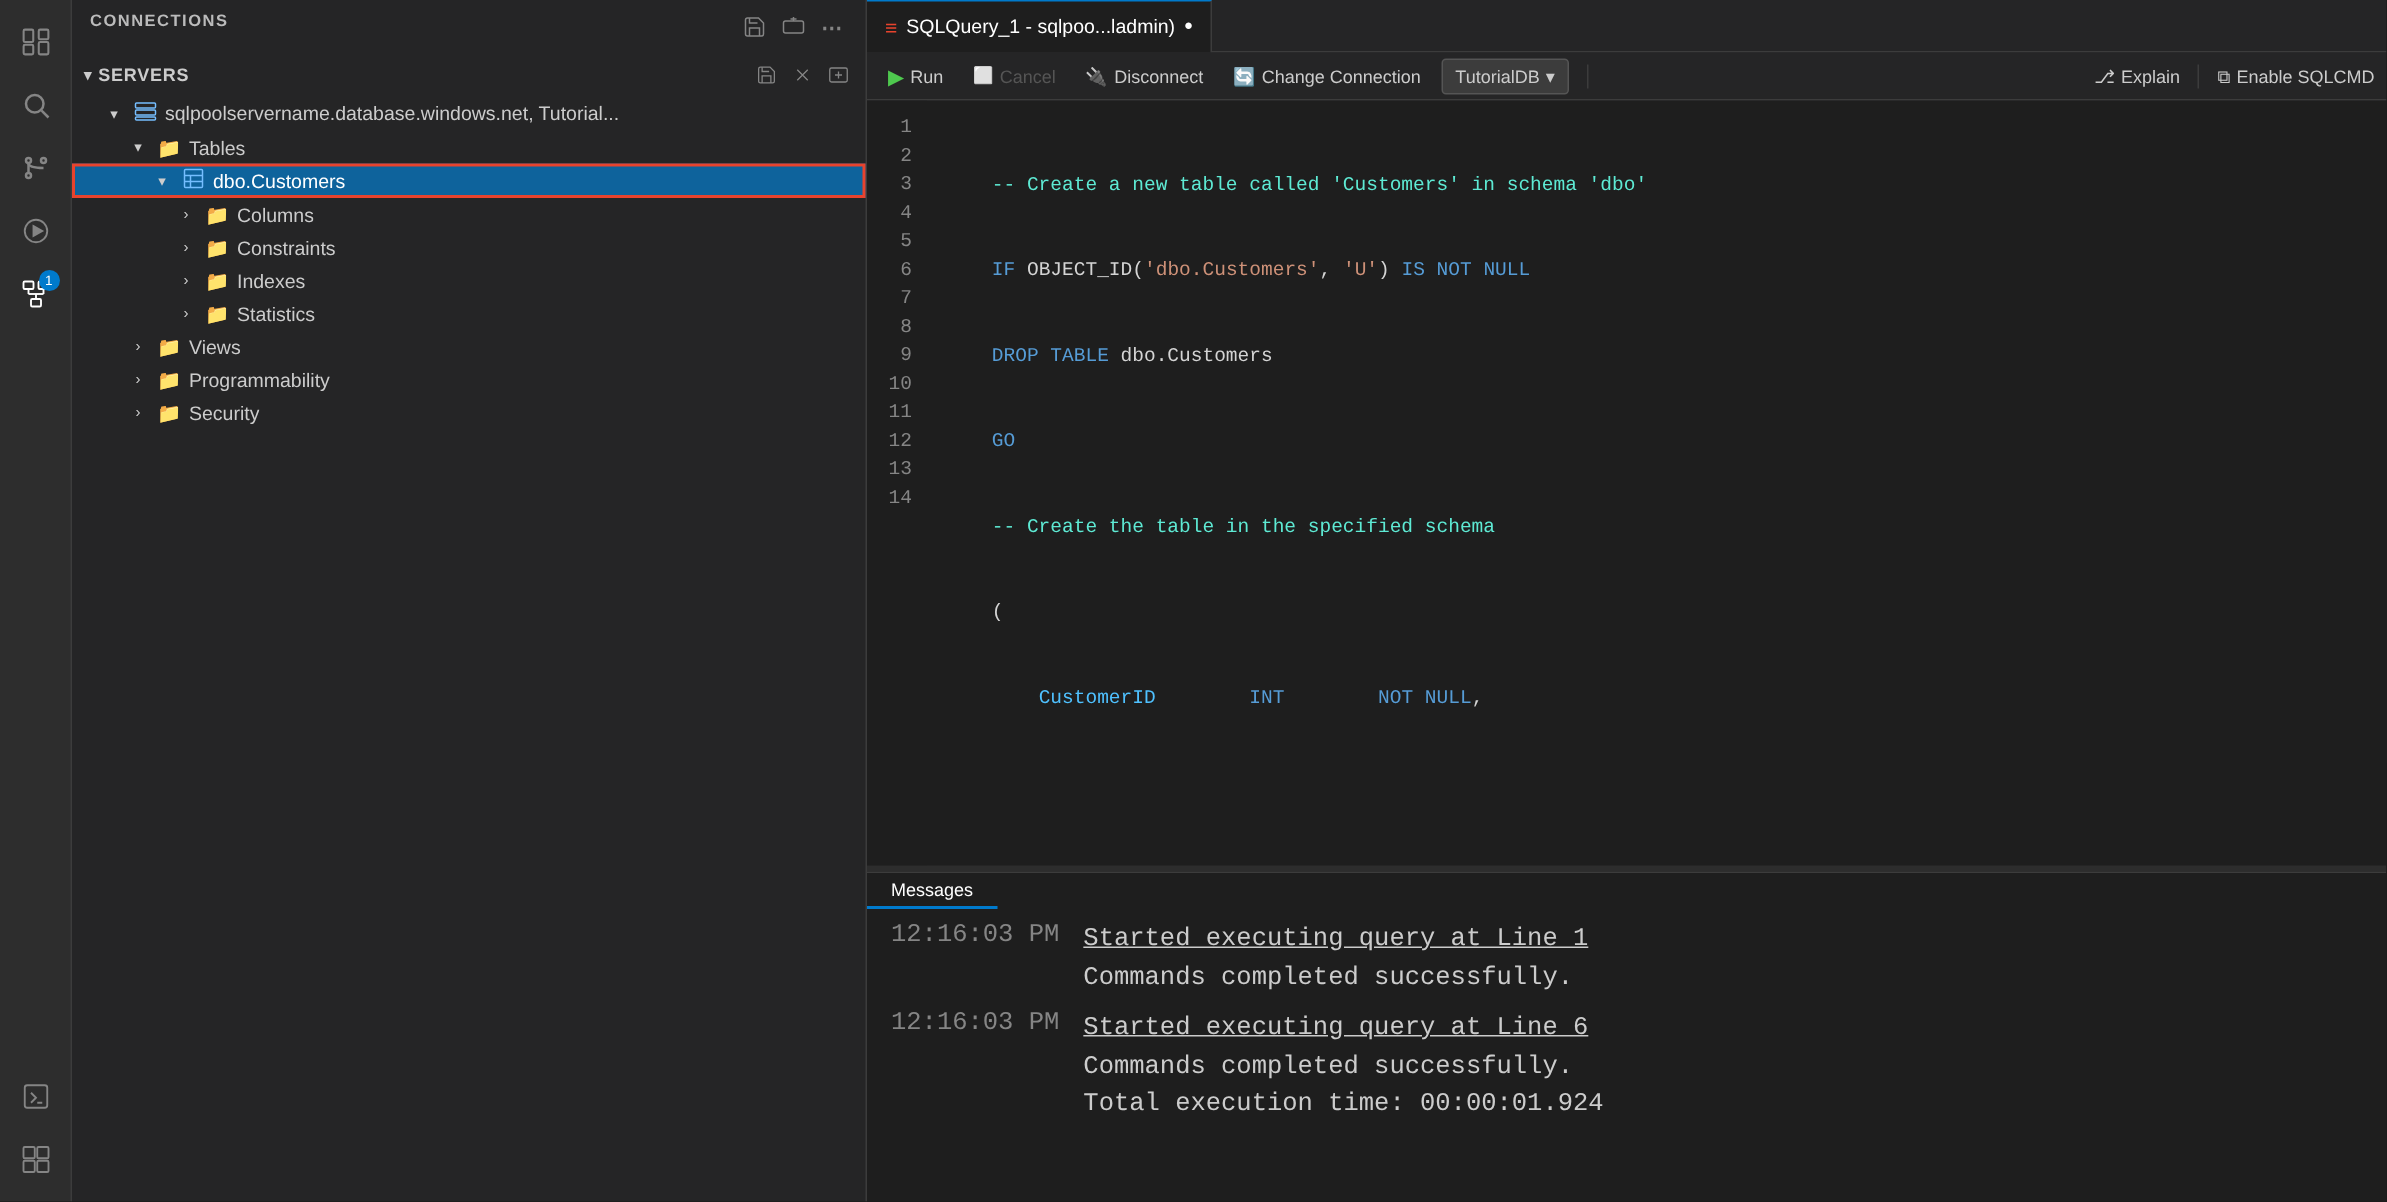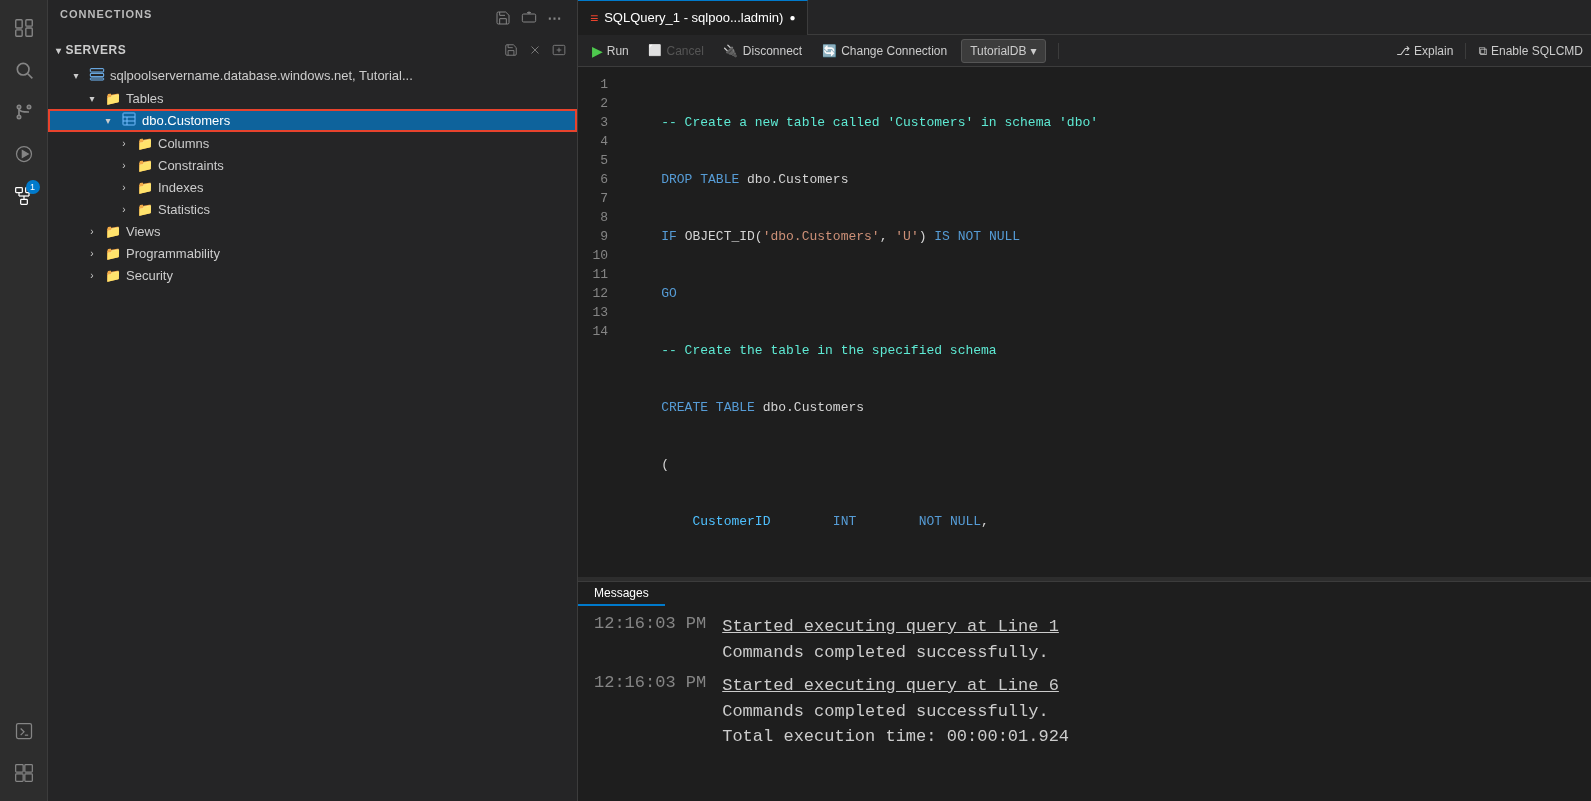--- a/index.html
+++ b/index.html
@@ -504,25 +504,24 @@
         <div class="line-number">8</div>
         <div class="line-number">9</div>
         <div class="line-number">10</div>
         <div class="line-number">11</div>
         <div class="line-number">12</div>
         <div class="line-number">13</div>
         <div class="line-number">14</div>
       </div>
       <div class="code-content">
         <div class="code-line"><span class="c-green">    -- Create a new table called 'Customers' in schema 'dbo'</span></div>
+        <div class="code-line"><span class="c-white">    </span><span class="c-keyword">IF</span><span class="c-white"> OBJECT_ID(</span><span class="c-string">'dbo.Customers'</span><span class="c-white">, </span><span class="c-string">'U'</span><span class="c-white">) </span><span class="c-keyword">IS NOT NULL</span></div>
         <div class="code-line"><span class="c-white">    </span><span class="c-keyword">DROP TABLE</span><span class="c-white"> dbo.Customers</span></div>
-        <div class="code-line"><span class="c-white">    </span><span class="c-keyword">IF</span><span class="c-white"> OBJECT_ID(</span><span class="c-string">'dbo.Customers'</span><span class="c-white">, </span><span class="c-string">'U'</span><span class="c-white">) </span><span class="c-keyword">IS NOT NULL</span></div>
         <div class="code-line"><span class="c-white">    </span><span class="c-keyword">GO</span></div>
         <div class="code-line"><span class="c-green">    -- Create the table in the specified schema</span></div>
-        <div class="code-line"><span class="c-white">    </span><span class="c-keyword">CREATE TABLE</span><span class="c-white"> dbo.Customers</span></div>
         <div class="code-line"><span class="c-white">    (</span></div>
         <div class="code-line"><span class="c-white">        </span><span class="c-cyan">CustomerID</span><span class="c-white">        </span><span class="c-keyword">INT</span><span class="c-white">        </span><span class="c-keyword">NOT NULL</span><span class="c-white">,</span></div>
         
         
         
         
         
       </div>
     </div>
 

